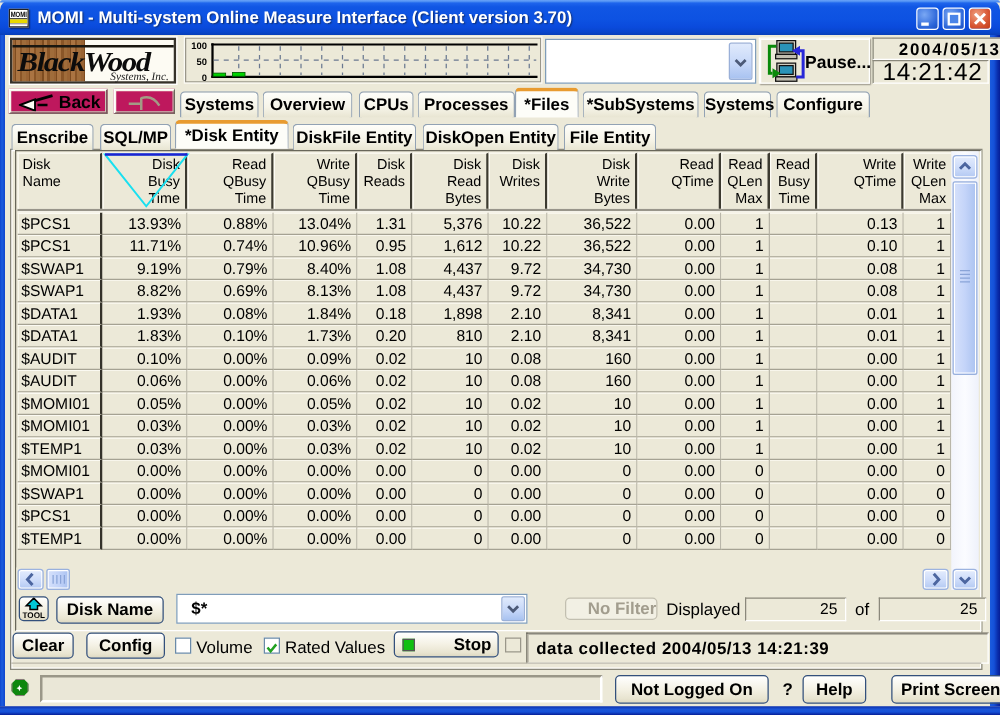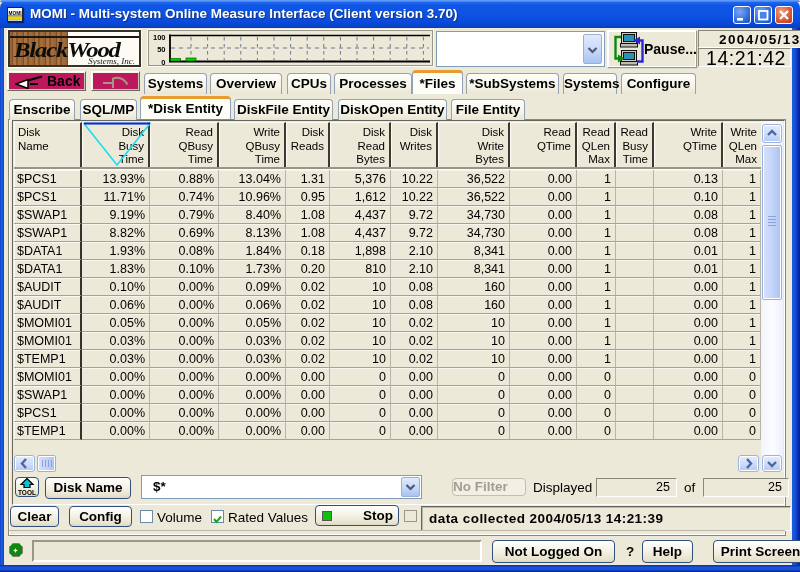--- a/index.html
+++ b/index.html
@@ -58,21 +58,21 @@
 td.dn{text-align:left;padding:0 0 0 3px;border-right:2px solid #34322a;background:linear-gradient(180deg,#fbfaf2 0 1px,#ece9d8 1px);box-shadow:inset 1px 0 0 #fbfaf2}
 
 #vsb{left:761px;top:121px;width:22px;height:351px;background:linear-gradient(90deg,#f2f4fc,#fbfcff 50%,#eef1fb)}
 #hsb{left:13px;top:454px;width:746px;height:18px;background:#ece9d8}
 .sbtn{position:absolute;border-radius:3px;border:1px solid #9cb3e0;background:linear-gradient(180deg,#e4ecfd 0%,#cddcfa 55%,#b2c8f2 100%);box-shadow:inset 0 0 0 1px #fff}
 .sthumb{position:absolute;border-radius:2px;border:1px solid #98b0dd;background:linear-gradient(90deg,#d6e1fb 0%,#c4d4f9 50%,#aac2f0 100%);box-shadow:inset 0 0 0 1px #fff}
 
 .xpbtn{position:absolute;border:1px solid #33507c;border-radius:4px;background:linear-gradient(180deg,#ffffff 0%,#f4f1e4 50%,#e8e4d0 85%,#ded9c2 100%);font-size:13.5px;font-weight:bold;text-align:center;color:#000;white-space:nowrap}
 .sunk{position:absolute;background:#ece9d8;border:1px solid;border-color:#8a887b #fff #fff #8a887b}
 .cb{position:absolute;width:13px;height:13px;background:#fff;border:1px solid #6a8aa8}
-#nofilter{left:452px;top:478px;width:74px;height:18px;background:#f2f0e4;border:1px solid #c2bfb0;border-radius:4px;color:#a29d8e;font-size:13.5px;font-weight:bold;text-align:left;line-height:16px}
+#nofilter{left:452px;top:478px;width:74px;height:18px;background:#f2f0e4;border:1px solid #c2bfb0;border-radius:4px;color:#a29d8e;font-size:13.5px;font-weight:bold;text-align:right;line-height:16px}
 .lab{position:absolute;font-size:13.5px;white-space:nowrap}
 #combo2{left:141px;top:475px;width:281px;height:24px;background:#fff;border:1px solid #7f9db9}
 #combo2 .drop{position:absolute;right:1px;top:1px;width:19px;height:20px;border-radius:2px;border:1px solid #9ab0d8;background:linear-gradient(180deg,#e0eafc,#c4d6f8 60%,#a8c2f0)}
 #datafld{left:421px;top:506px;width:370px;height:25px;background:#ece9d8;border:1px solid;border-color:#6a675c #fff #fff #6a675c;box-shadow:inset 1px 1px 0 #b8b5a8;font-size:13.5px;font-weight:bold;line-height:24px;padding-left:7px;letter-spacing:0.45px}
 #statfld{left:32px;top:540px;width:450px;height:22px;background:#eae7d7;border:2px solid;border-color:#9a9788 #fff #fff #9a9788}
 </style></head>
 <body>
 
 <div id="titlebar" class="abs"></div>
 <div id="ticon" class="abs"><svg width="14" height="13">

